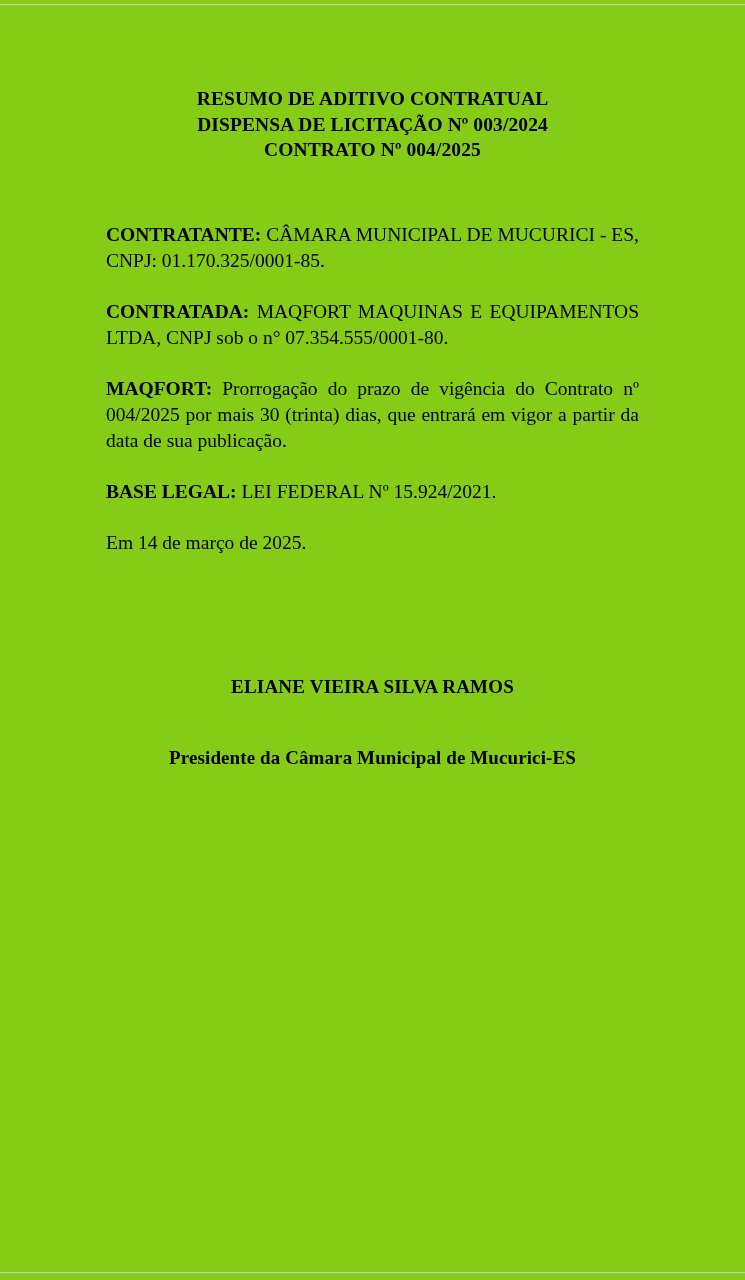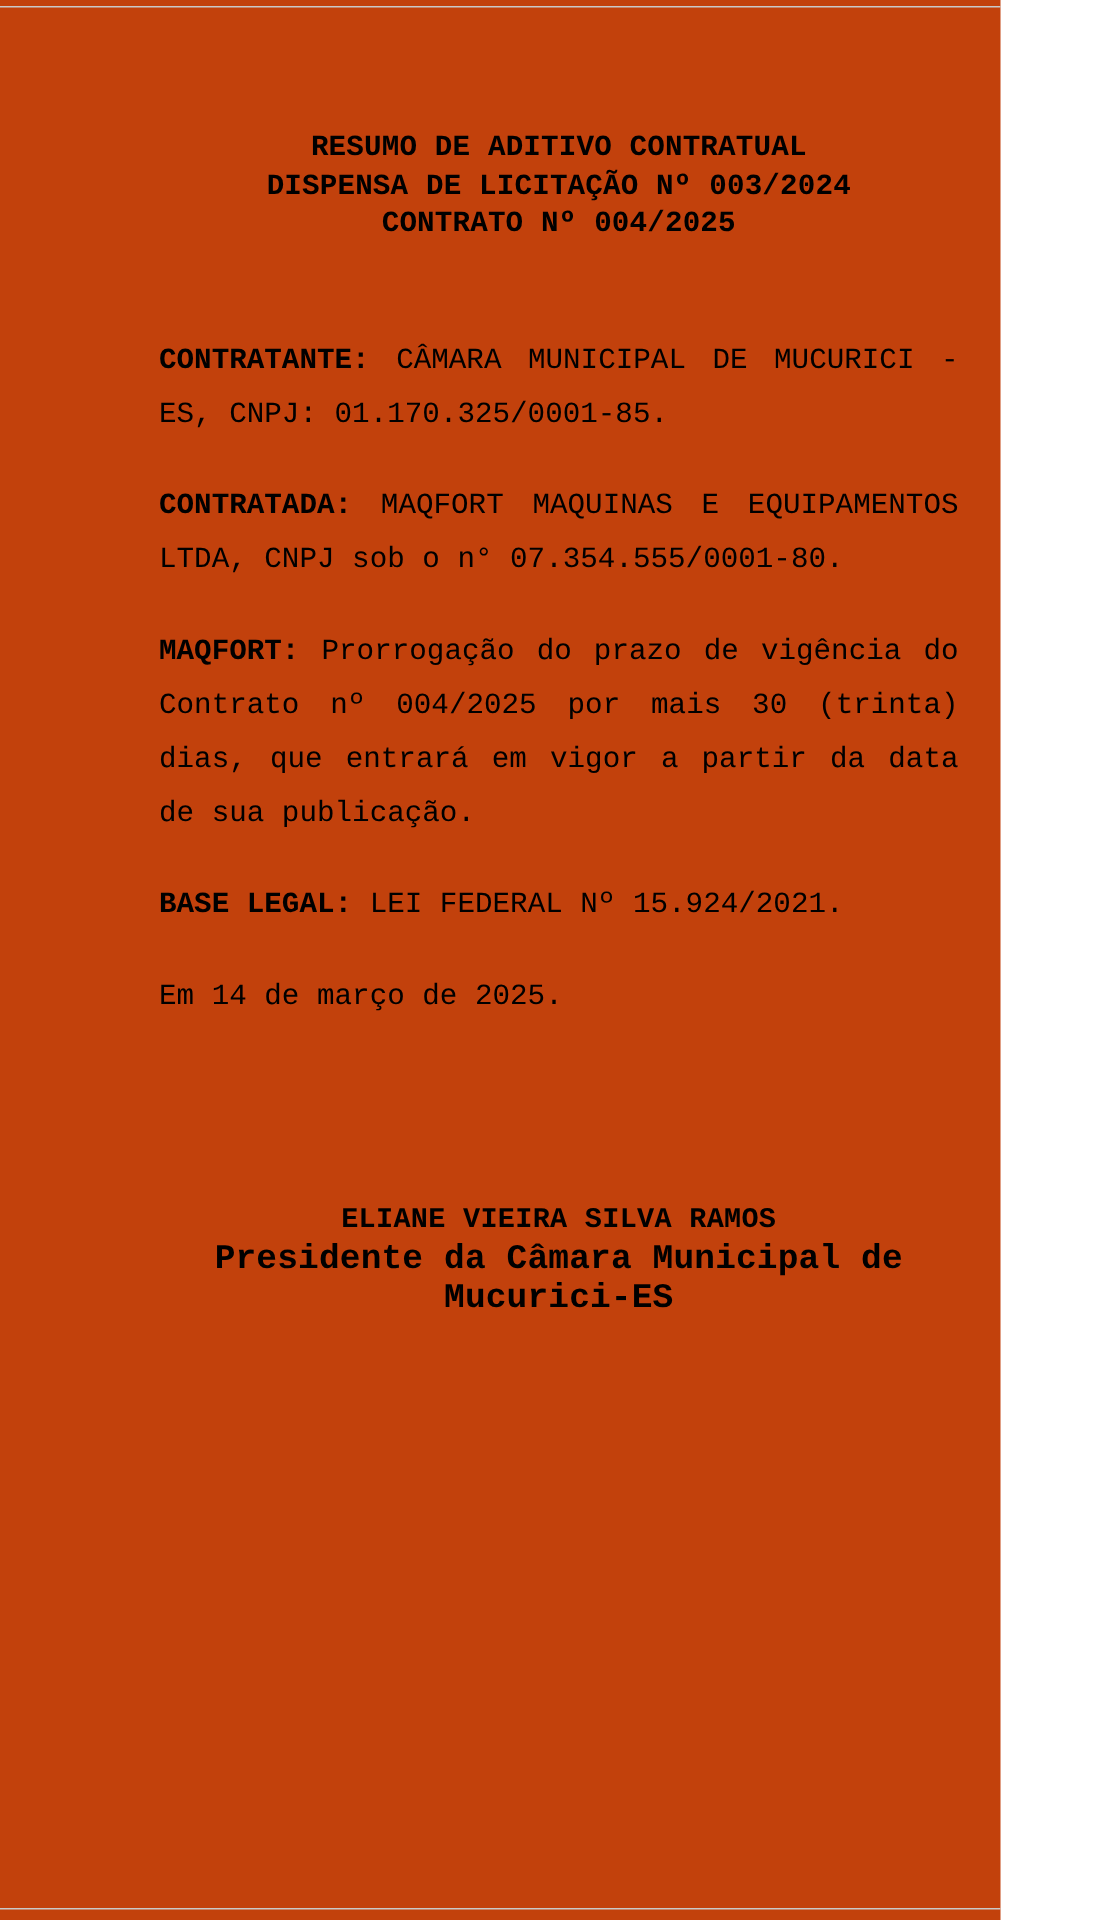--- a/index.html
+++ b/index.html
@@ -4,25 +4,25 @@
 <title>Resumo de Aditivo Contratual</title>
 <style>
   html, body {
     margin: 0;
     padding: 0;
     background: #ffffff;
   }
 
   .page {
     position: relative;
-    width: 667px;
+    width: 745px;
     height: 1280px;
-    background: #c2410c;
+    background: #84cc16;
     overflow: hidden;
-    font-family: Liberation Mono, monospace;
+    font-family: Liberation Serif, serif;
     color: #000000;
     -webkit-font-smoothing: antialiased;
   }
 
   .edge-rule {
     position: absolute;
     left: 0;
     width: 745px;
     height: 1px;
     background: #c9c9c9;
@@ -49,21 +49,21 @@
   }
   .doc-title .title-line {
     display: block;
     white-space: nowrap;
   }
 
   
   .para {
     margin: 0;
     font-size: 19.5px;
-    line-height: 36px;
+    line-height: 26px;
     text-align: justify;
     text-justify: inter-word;
   }
   .para.first-body { margin-top: 59px; }
   .para + .para { margin-top: 25px; }
 
   .para .lead {
     font-weight: bold;
   }
 
@@ -76,24 +76,25 @@
   }
   .signature .signer-name {
     display: block;
     font-size: 19px;
     font-weight: bold;
     line-height: 26px;
     letter-spacing: 0.2px;
   }
   .signature .signer-role {
     display: block;
-    font-size: 23px;
+    font-size: 19px;
     font-weight: bold;
     line-height: 26px;
     letter-spacing: 0.1px;
+    margin-top: 45px;
   }
 </style>
 </head>
 <body>
 
 <div class="page">
 
   <div class="edge-rule top"></div>
 
   <div class="content">

